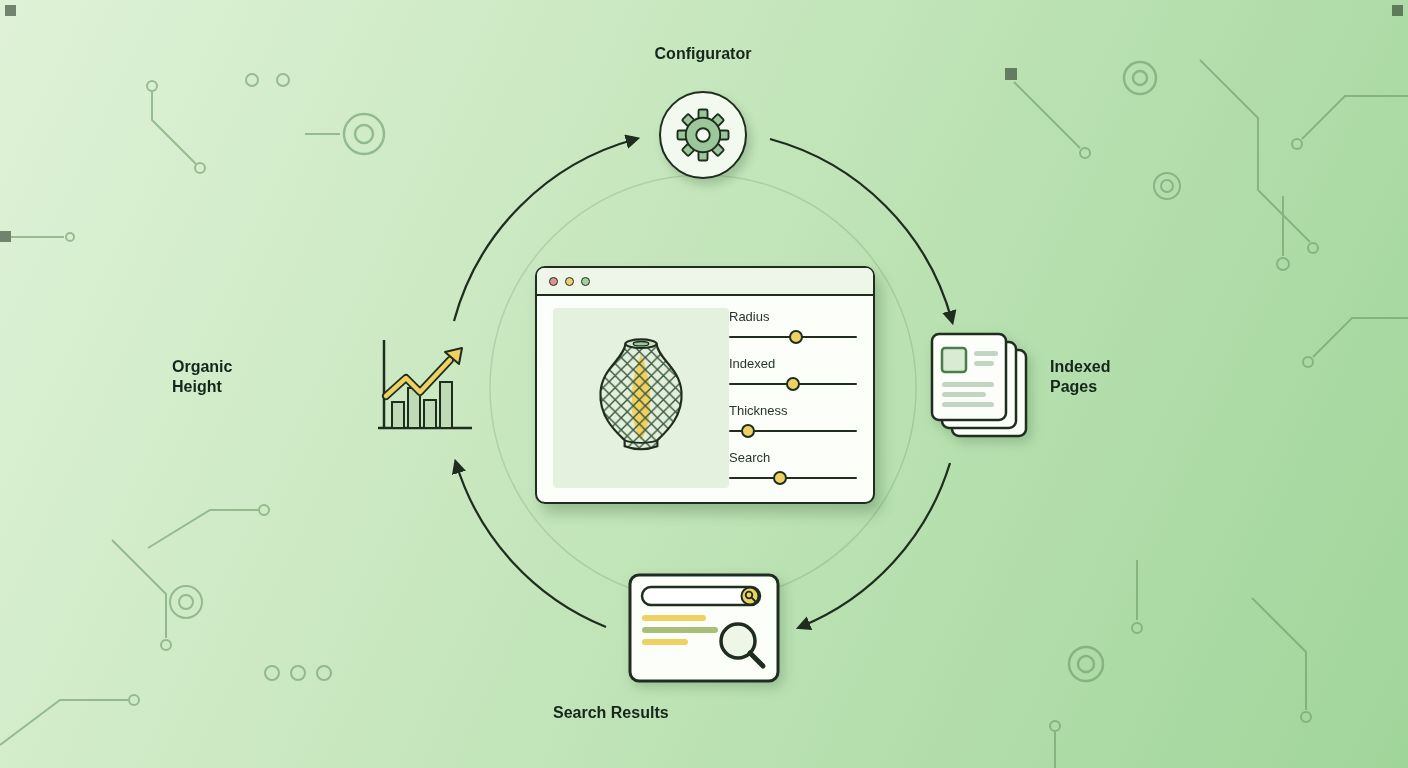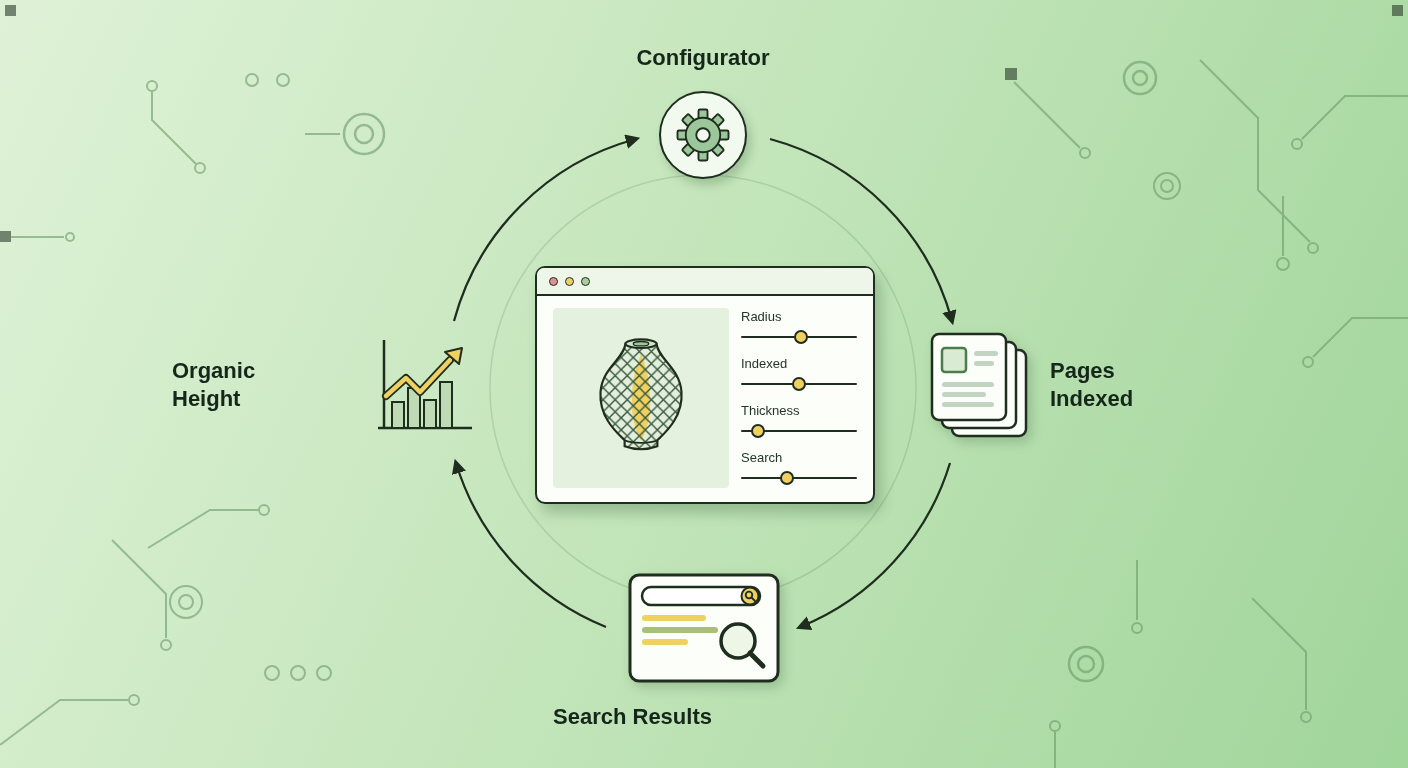--- a/index.html
+++ b/index.html
@@ -15,21 +15,21 @@
     --decor:#6b9b68;
   }
   *{margin:0;padding:0;box-sizing:border-box}
   html,body{width:1408px;height:768px}
   body{font-family:"Liberation Sans",sans-serif;color:#15261a;}
   .stage{position:relative;width:1408px;height:768px;overflow:hidden;
     background:linear-gradient(115deg,var(--bg-start) 0%,var(--bg-mid) 48%,var(--bg-end) 100%);}
   svg.layer{position:absolute;left:0;top:0;width:1408px;height:768px;}
   .decor-layer{z-index:0;opacity:.6}
   .arrow-layer{z-index:1}
-  .node-label{position:absolute;z-index:2;font-size:22px;font-weight:600;line-height:1.26;color:#15261a;}
+  .node-label{position:absolute;z-index:2;font-size:16px;font-weight:600;line-height:1.26;color:#15261a;}
   .node-label span{display:block}
   .lbl-configurator{top:44px;left:553px;width:300px;text-align:center}
   .lbl-organic{top:357px;left:172px;width:200px;text-align:left}
   .lbl-indexed{top:357px;left:1050px;width:200px;text-align:left}
   .lbl-search{top:703px;left:553px;width:300px;}
 
   .icon-box{position:absolute;z-index:2}
   .badge{left:659px;top:91px;width:88px;height:88px;border-radius:50%;
     background:#f2f9ee;border:2.5px solid var(--outline);
     box-shadow:4px 6px 10px rgba(60,100,60,.28);
@@ -37,21 +37,21 @@
   .chart-box{left:376px;top:334px;width:100px;height:104px}
   .pages-box{left:924px;top:330px;width:112px;height:112px;filter:drop-shadow(4px 5px 6px rgba(60,100,60,.28))}
   .search-box{left:626px;top:571px;width:156px;height:122px;filter:drop-shadow(4px 5px 6px rgba(60,100,60,.28))}
 
   .browser{position:absolute;left:535px;top:266px;width:340px;height:238px;z-index:3;
     background:var(--card-bg);border:2.5px solid var(--outline);border-radius:10px;
     box-shadow:6px 9px 14px rgba(60,100,60,.32);}
   .browser-bar{height:28px;border-bottom:2.5px solid var(--outline);background:#eef6ea;
     border-radius:7px 7px 0 0;display:flex;align-items:center;gap:7px;padding:0 12px;}
   .dot{width:9px;height:9px;border-radius:50%;border:1.5px solid var(--outline);}
-  .browser-body{display:flex;height:calc(100% - 28px);padding:12px 14px 14px 16px;gap:12px;}
+  .browser-body{display:flex;height:calc(100% - 28px);padding:12px 14px 14px 16px;gap:0;}
   .preview{width:176px;background:var(--panel-green);border-radius:4px;
     display:flex;align-items:center;justify-content:center;}
   .sliders{flex:1;display:flex;flex-direction:column;justify-content:space-between;padding:1px 2px 3px 0;}
   .slider-group .slabel{font-size:13px;color:#26352a;margin-bottom:6px;}
   .track{position:relative;height:14px;}
   .track::before{content:"";position:absolute;left:0;right:0;top:6px;height:2px;background:var(--outline);border-radius:2px;}
   .knob{position:absolute;top:0;width:14px;height:14px;border-radius:50%;
     background:var(--accent-yellow);border:2px solid var(--outline);}
 
   .ol{stroke:var(--outline)}
@@ -124,22 +124,22 @@
     <path d="M950 463 A258 258 0 0 1 800 627" marker-end="url(#ah)"></path>
     <path d="M606 627 A258 258 0 0 1 456 463" marker-end="url(#ah)"></path>
   </svg>
 
   <div class="node-label lbl-configurator">Configurator</div>
   <div class="node-label lbl-organic">
     <span>Organic</span>
     <span>Height</span>
   </div>
   <div class="node-label lbl-indexed">
+    <span>Indexed</span>
     <span>Pages</span>
-    <span>Indexed</span>
   </div>
   <div class="node-label lbl-search">Search Results</div>
 
   <div class="icon-box badge">
     <svg width="60" height="60" viewBox="-40 -40 80 80">
       <g fill="var(--accent-green)" class="ol" stroke-width="2.5" stroke-linejoin="round">
         <rect x="-6" y="-34" width="12" height="14" rx="2"></rect>
         <rect x="-6" y="-34" width="12" height="14" rx="2" transform="rotate(45)"></rect>
         <rect x="-6" y="-34" width="12" height="14" rx="2" transform="rotate(90)"></rect>
         <rect x="-6" y="-34" width="12" height="14" rx="2" transform="rotate(135)"></rect>

